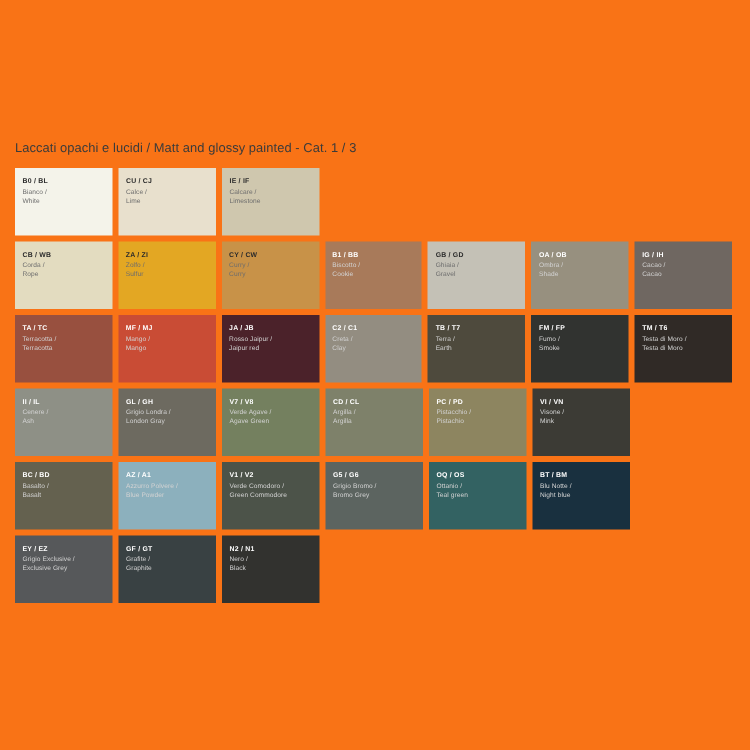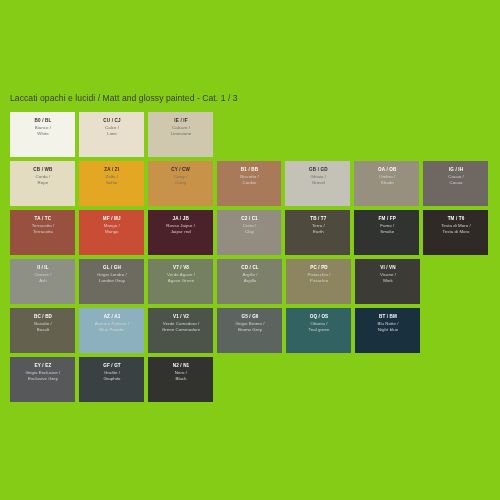--- a/index.html
+++ b/index.html
@@ -10,22 +10,21 @@
     width: 500px;
     height: 500px;
     background: #ffffff;
     font-family: "Liberation Sans", "DejaVu Sans", sans-serif;
     overflow: hidden;
   }
   #page {
     position: relative;
     width: 500px;
     height: 500px;
-    background: #84cc16;
-    text-align: center;
+    background: #f97316;
   }
   #chart-title {
     position: absolute;
     left: 10px;
     top: 92px;
     font-size: 8.6px;
     line-height: 12px;
     color: #3b3b3b;
     letter-spacing: 0.05px;
     white-space: nowrap;

